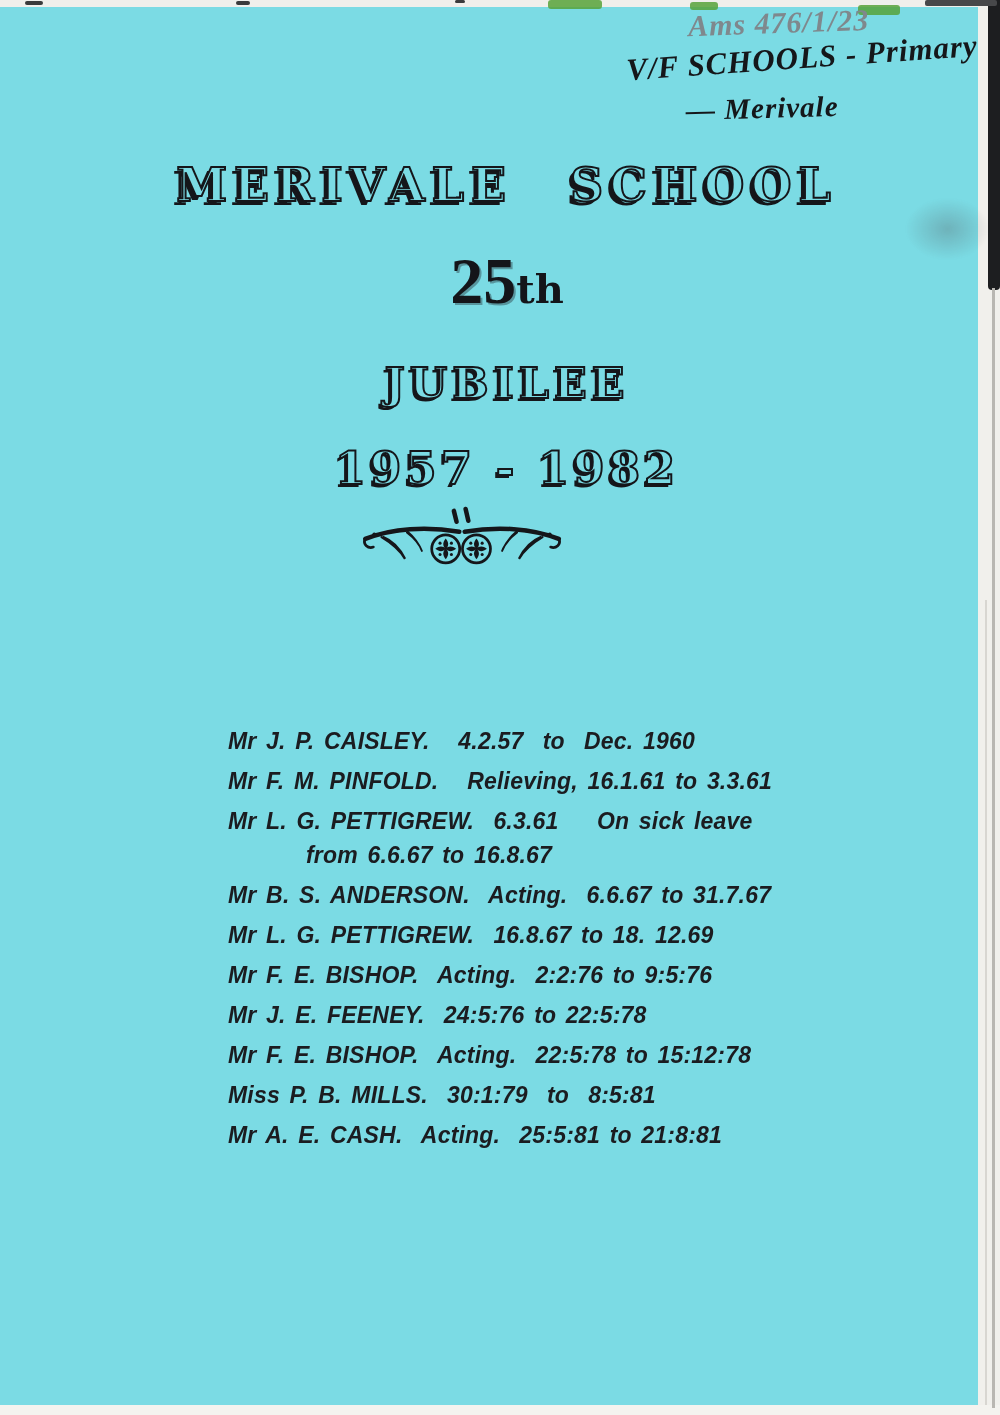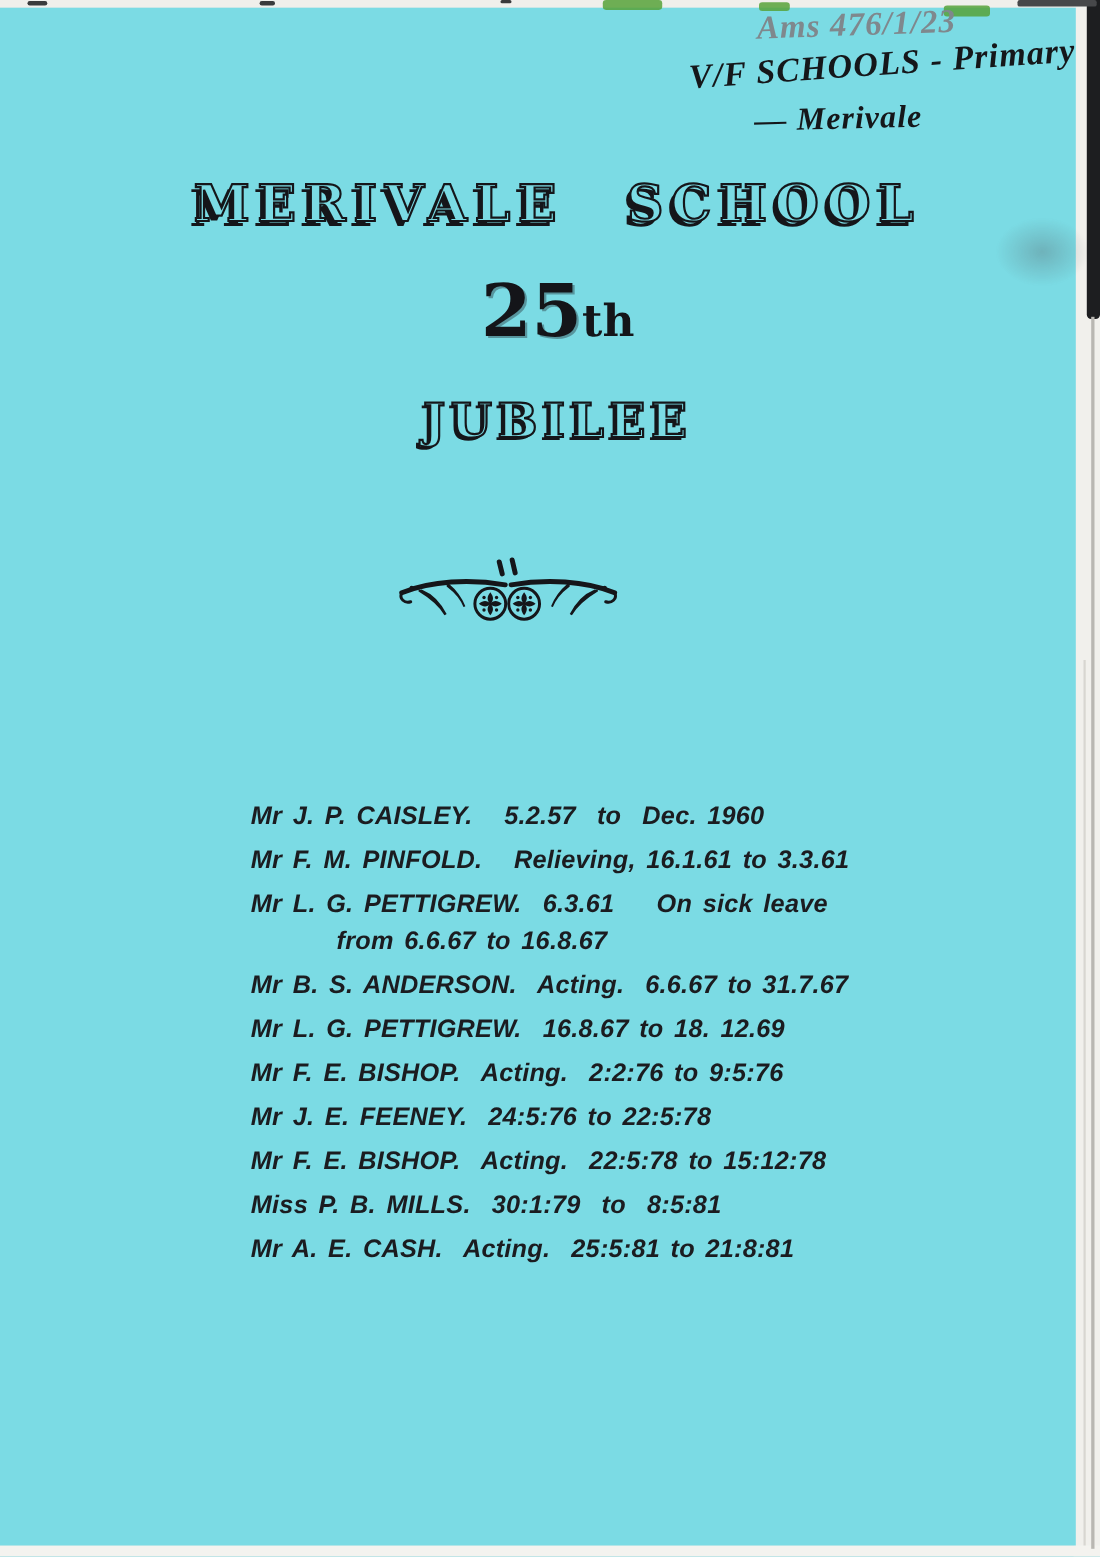--- a/index.html
+++ b/index.html
@@ -50,21 +50,21 @@
   .center-line{position:absolute;left:0;width:960px;text-align:center;white-space:nowrap;margin-left:27px;}
   .display{
     font-family:"DejaVu Serif","Liberation Serif",serif;
     font-weight:bold;
     color:#7bdbe4;
     -webkit-text-stroke:2px #15161a;
     text-shadow:-4px 4px 0 #15161a;
   }
   .school-title{top:158px;font-size:46px;letter-spacing:7px;word-spacing:34px;}
   .anniversary{top:243px;font-family:"DejaVu Serif","Liberation Serif",serif;color:#141519;}
-  .anniversary .num{font-size:66px;font-weight:bold;text-shadow:2px 2px 0 rgba(20,21,25,.35);}
+  .anniversary .num{font-size:66px;font-weight:bold;text-shadow:2px 2px 0 rgba(20,21,25,.35);font-family:Liberation Serif, serif;}
   .anniversary .suf{font-size:40px;font-weight:bold;}
   .jubilee{top:358px;font-size:43px;letter-spacing:5px;text-shadow:-3px 3px 0 #15161a;}
   .years{top:442px;font-size:45px;letter-spacing:4px;text-shadow:-3px 3px 0 #15161a;}
   .ornament{position:absolute;left:358px;top:502px;width:208px;height:72px;}
 
   
   .principals-heading-wrap{position:absolute;top:676px;left:0;width:960px;text-align:center;}
   .principals-heading{
     display:inline-block;
     font-size:25px;font-weight:bold;font-style:italic;
@@ -116,20 +116,21 @@
   <div class="handwrite hw-cat">V/F SCHOOLS - Primary</div>
   <div class="handwrite hw-school">— Merivale</div>
 
   <div class="center-line display school-title">MERIVALE SCHOOL</div>
 
   <div class="center-line anniversary">
     <span class="num">25</span><span class="suf">th</span>
   </div>
 
   <div class="center-line display jubilee">JUBILEE</div>
+  <div class="center-line display years">1957 - 1982</div>
 
   <svg class="ornament" viewBox="0 0 230 74" aria-hidden="true">
     <defs>
       <g id="half-swash" stroke="#15161a" fill="none" stroke-linecap="round">
         <path d="M8 38 C 38 26, 76 24, 112 30" stroke-width="5"></path>
         <path d="M8 38 c -3 6, 3 11, 9 9" stroke-width="3"></path>
         <path d="M26 36 C 36 42, 46 50, 52 60 C 46 48, 38 40, 28 36" stroke-width="2.5" fill="#15161a"></path>
         <path d="M54 31 C 62 37, 68 44, 71 52 C 67 42, 61 35, 55 30" stroke-width="2" fill="#15161a"></path>
         <circle cx="18" cy="33" r="2.2" fill="#15161a" stroke="none"></circle>
         <circle cx="44" cy="29" r="2" fill="#15161a" stroke="none"></circle>
@@ -153,21 +154,21 @@
       <path d="M119 5 l3 13" stroke-width="5"></path>
     </g>
     <use href="#half-swash"></use>
     <use href="#half-swash" transform="translate(230,0) scale(-1,1)"></use>
     <use href="#rosette" transform="translate(97,49)"></use>
     <use href="#rosette" transform="translate(131,49)"></use>
   </svg>
 
 
   <div class="principals-list">
-      <p class="entry">Mr J. P. CAISLEY.   5.2.57  to  Dec. 1960</p>
+      <p class="entry">Mr J. P. CAISLEY.   4.2.57  to  Dec. 1960</p>
       <p class="entry">Mr F. M. PINFOLD.   Relieving, 16.1.61 to 3.3.61</p>
       <p class="entry">Mr L. G. PETTIGREW.  6.3.61    On sick leave</p>
       <p class="entry indent">from 6.6.67 to 16.8.67</p>
       <p class="entry">Mr B. S. ANDERSON.  Acting.  6.6.67 to 31.7.67</p>
       <p class="entry">Mr L. G. PETTIGREW.  16.8.67 to 18. 12.69</p>
       <p class="entry">Mr F. E. BISHOP.  Acting.  2:2:76 to 9:5:76</p>
       <p class="entry">Mr J. E. FEENEY.  24:5:76 to 22:5:78</p>
       <p class="entry">Mr F. E. BISHOP.  Acting.  22:5:78 to 15:12:78</p>
       <p class="entry">Miss P. B. MILLS.  30:1:79  to  8:5:81</p>
       <p class="entry">Mr A. E. CASH.  Acting.  25:5:81 to 21:8:81</p>

